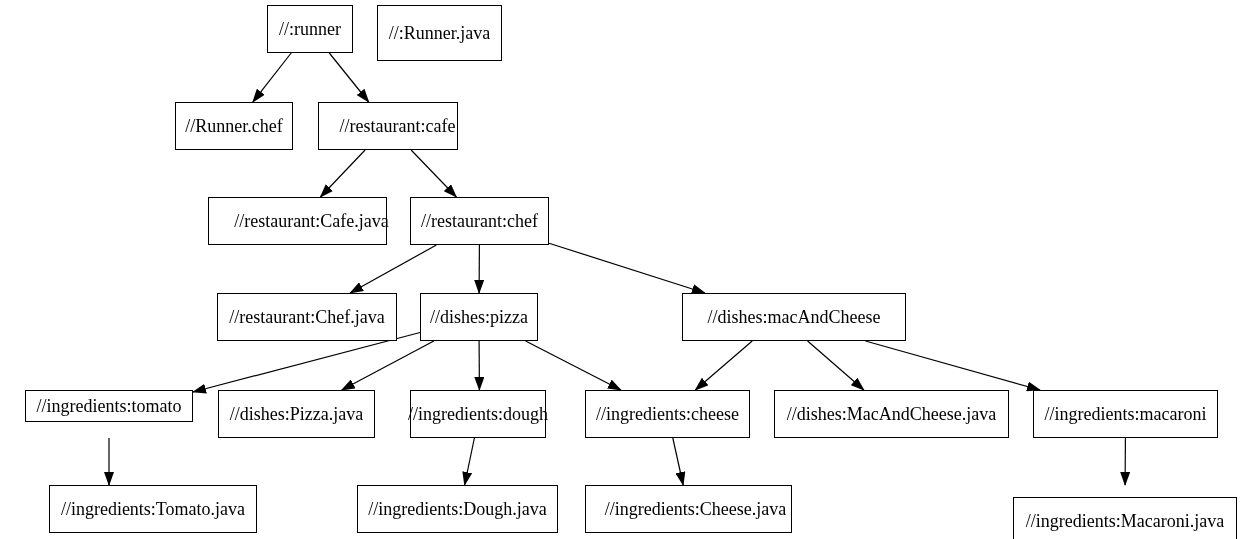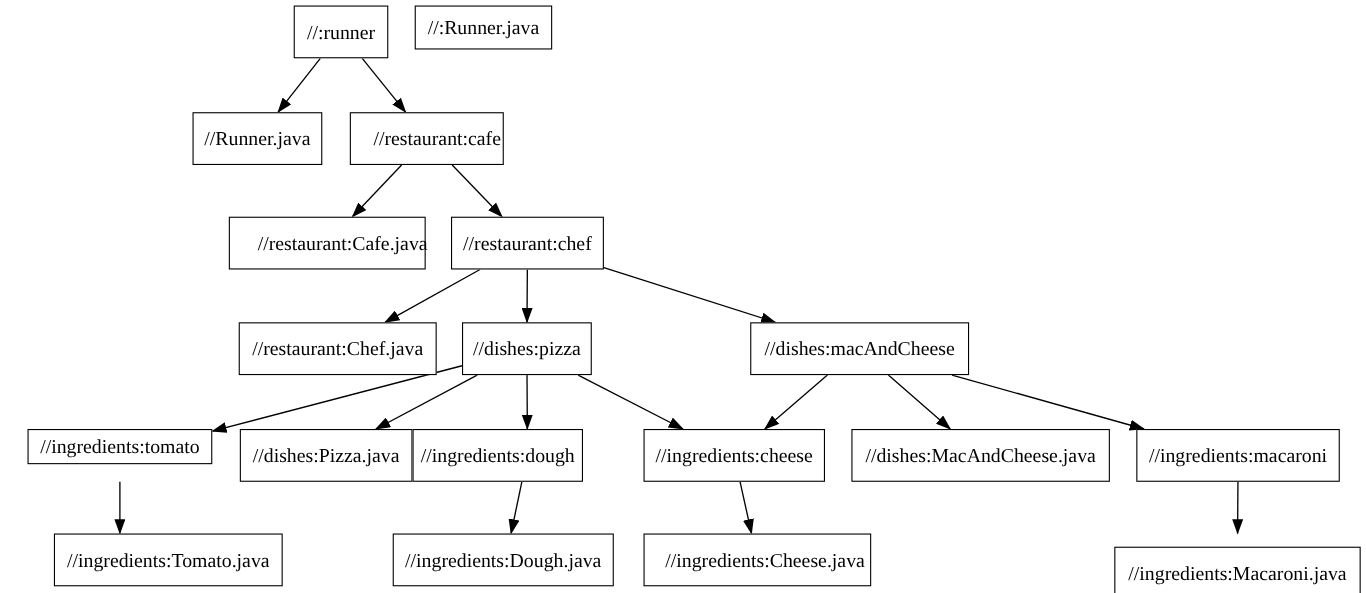--- a/index.html
+++ b/index.html
@@ -61,51 +61,51 @@
       <line x1="865.5" y1="341.0" x2="1040.0" y2="390.0" stroke="#000000" stroke-width="1.2" marker-end="url(#arrowhead)"></line>
       <line x1="109.0" y1="438.0" x2="109.0" y2="485.0" stroke="#000000" stroke-width="1.2" marker-end="url(#arrowhead)"></line>
       <line x1="474.4" y1="438.0" x2="464.6" y2="485.0" stroke="#000000" stroke-width="1.2" marker-end="url(#arrowhead)"></line>
       <line x1="672.8" y1="438.0" x2="683.2" y2="485.0" stroke="#000000" stroke-width="1.2" marker-end="url(#arrowhead)"></line>
       <line x1="1125.4" y1="438.0" x2="1125.1" y2="485.0" stroke="#000000" stroke-width="1.2" marker-end="url(#arrowhead)"></line>
     </svg>
   <div id="node-layer">
       <div class="node" style="left: 267px; top: 5px; width: 86px; height: 48px;">
         <span>//:runner</span>
       </div>
-      <div class="node" style="left: 377px; top: 5px; width: 125px; height: 40px;">
+      <div class="node" style="left: 377px; top: 5px; width: 125px; height: 56px;">
         <span>//:Runner.java</span>
       </div>
       <div class="node" style="left: 175px; top: 102px; width: 118px; height: 48px;">
-        <span>//Runner.java</span>
+        <span>//Runner.chef</span>
       </div>
       <div class="node" style="left: 318px; top: 102px; width: 140px; height: 48px; padding-left: 19px;">
         <span>//restaurant:cafe</span>
       </div>
       <div class="node" style="left: 208px; top: 197px; width: 179px; height: 48px; padding-left: 28px;">
         <span>//restaurant:Cafe.java</span>
       </div>
       <div class="node" style="left: 410px; top: 197px; width: 139px; height: 48px;">
         <span>//restaurant:chef</span>
       </div>
       <div class="node" style="left: 217px; top: 293px; width: 180px; height: 48px;">
         <span>//restaurant:Chef.java</span>
       </div>
       <div class="node" style="left: 420px; top: 293px; width: 118px; height: 48px;">
         <span>//dishes:pizza</span>
       </div>
-      <div class="node" style="left: 682px; top: 293px; width: 199px; height: 48px;">
+      <div class="node" style="left: 682px; top: 293px; width: 224px; height: 48px;">
         <span>//dishes:macAndCheese</span>
       </div>
       <div class="node" style="left: 25px; top: 390px; width: 168px; height: 32px;">
         <span>//ingredients:tomato</span>
       </div>
       <div class="node" style="left: 218px; top: 390px; width: 157px; height: 48px;">
         <span>//dishes:Pizza.java</span>
       </div>
-      <div class="node" style="left: 375px; top: 390px; width: 155px; height: 48px;">
+      <div class="node" style="left: 410px; top: 390px; width: 136px; height: 48px;">
         <span>//ingredients:dough</span>
       </div>
       <div class="node" style="left: 585px; top: 390px; width: 165px; height: 48px;">
         <span>//ingredients:cheese</span>
       </div>
       <div class="node" style="left: 774px; top: 390px; width: 235px; height: 48px;">
         <span>//dishes:MacAndCheese.java</span>
       </div>
       <div class="node" style="left: 1033px; top: 390px; width: 185px; height: 48px;">
         <span>//ingredients:macaroni</span>

